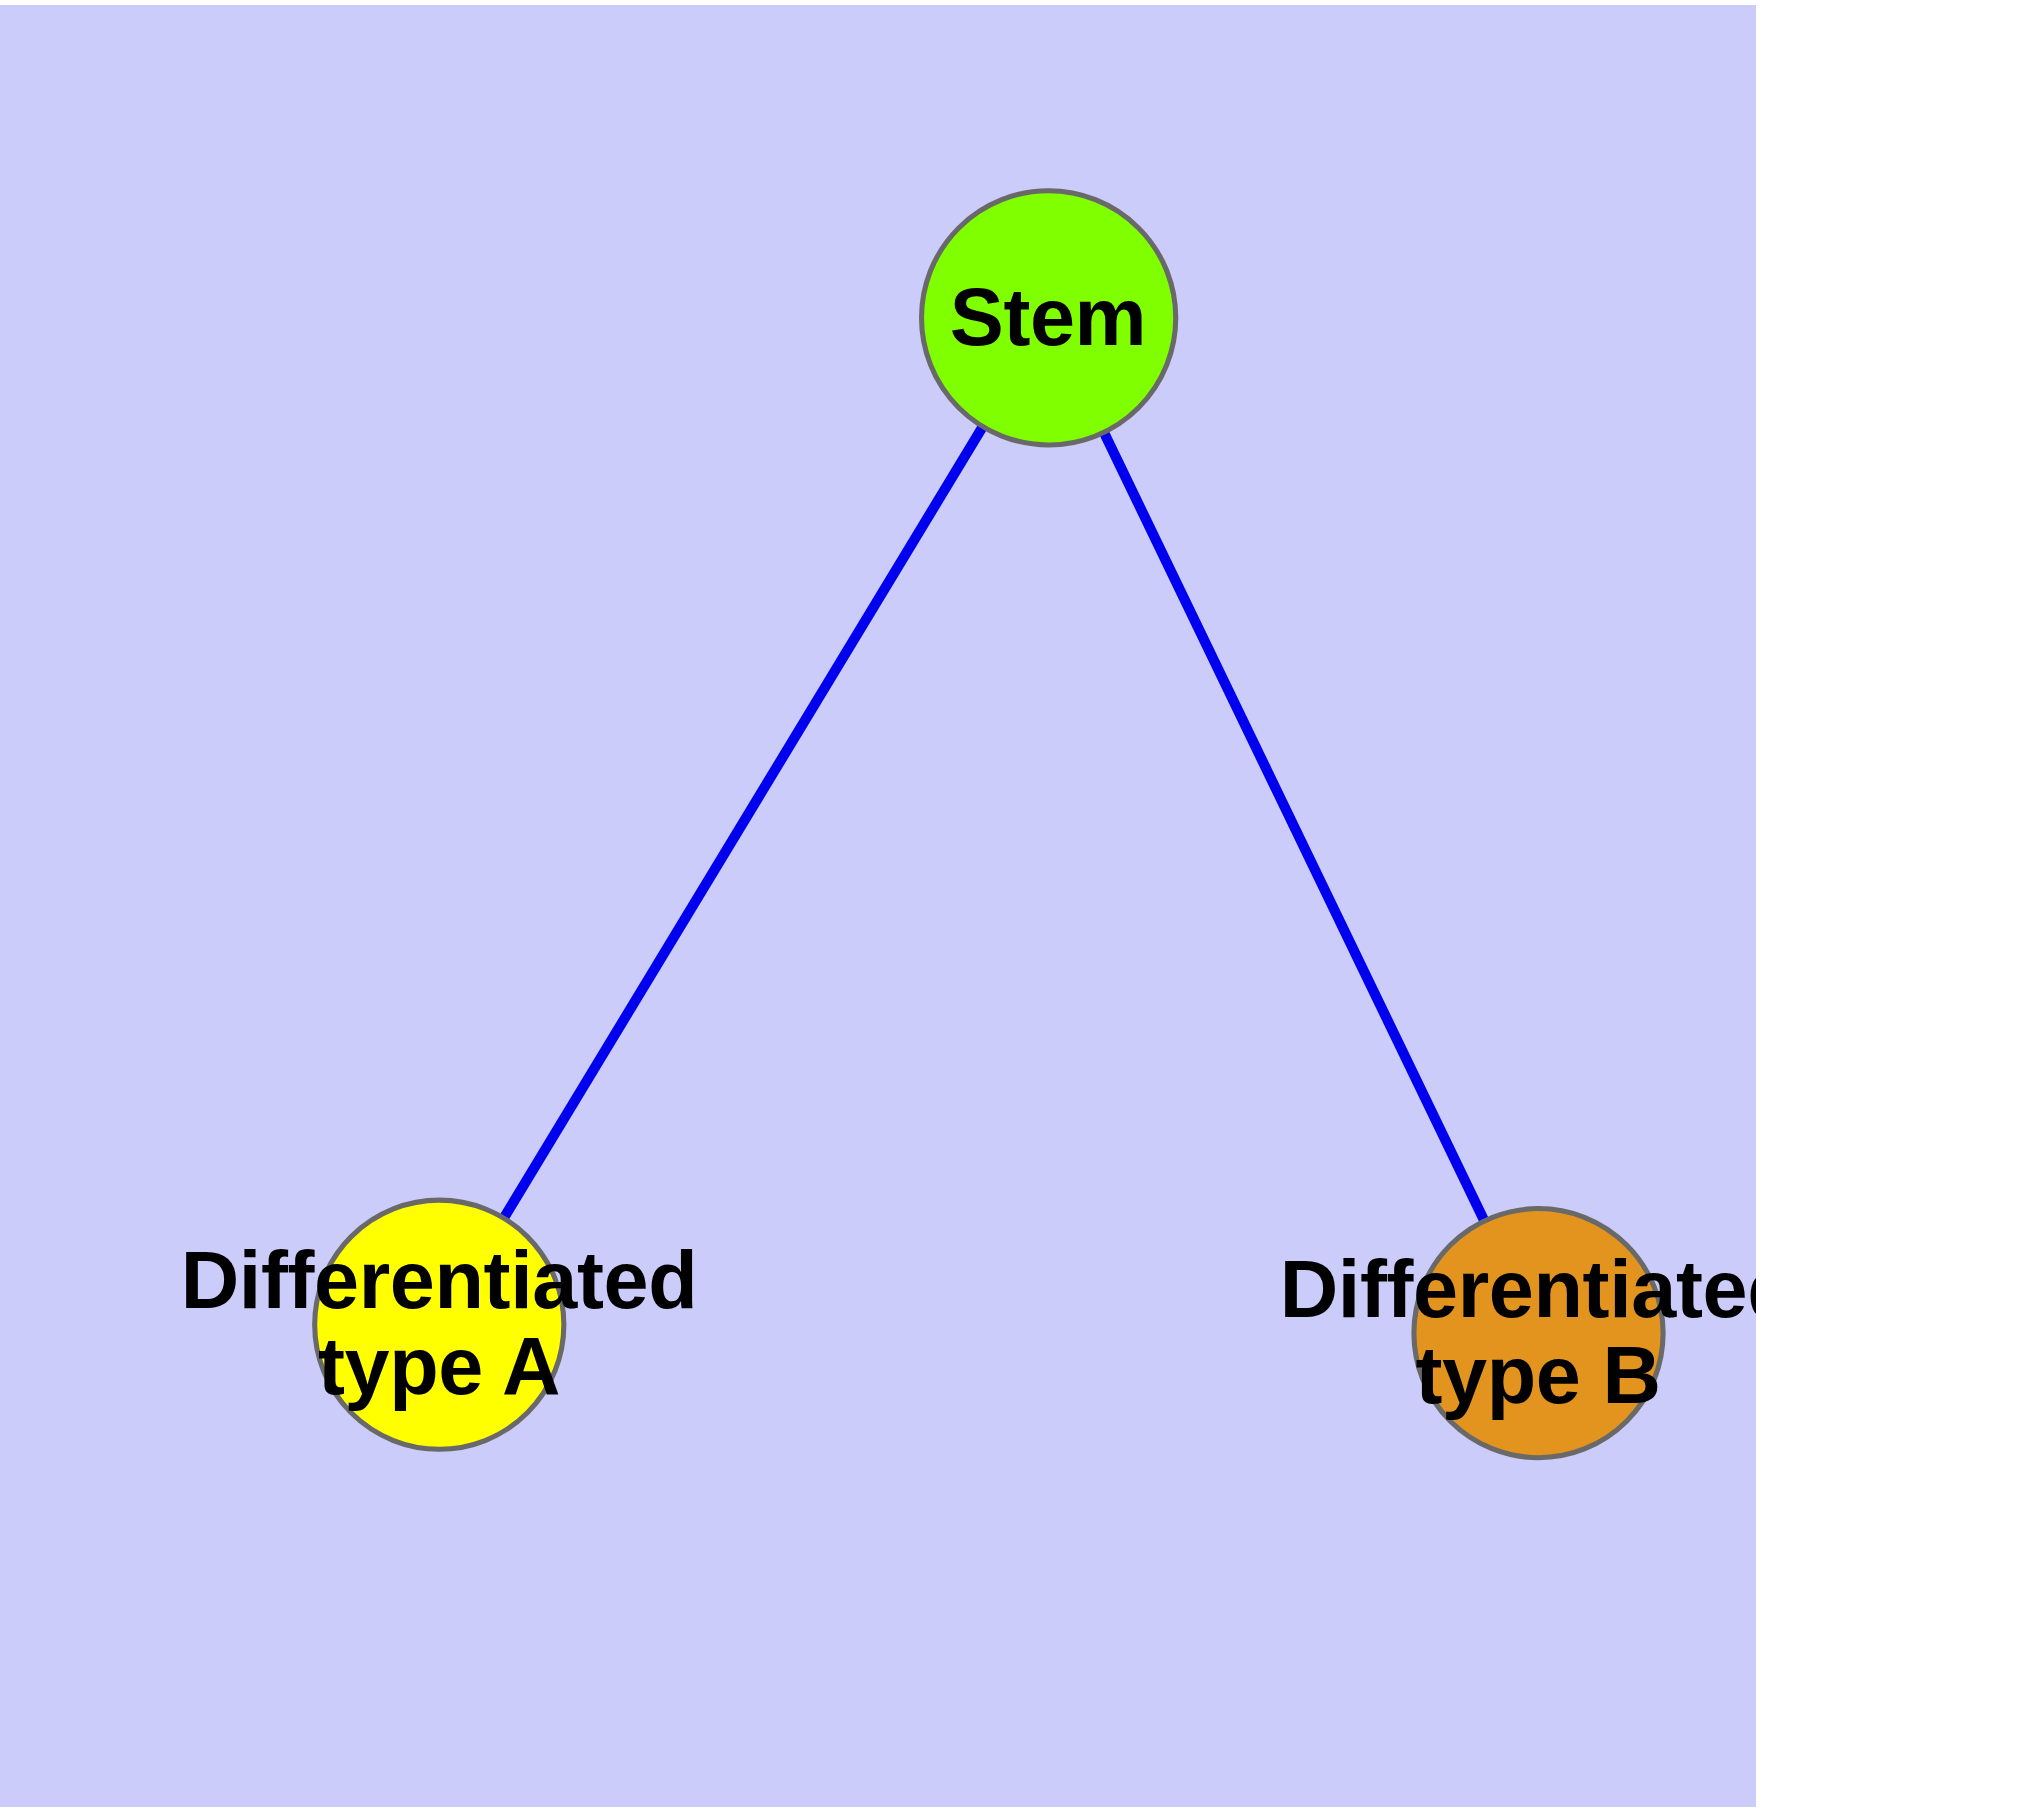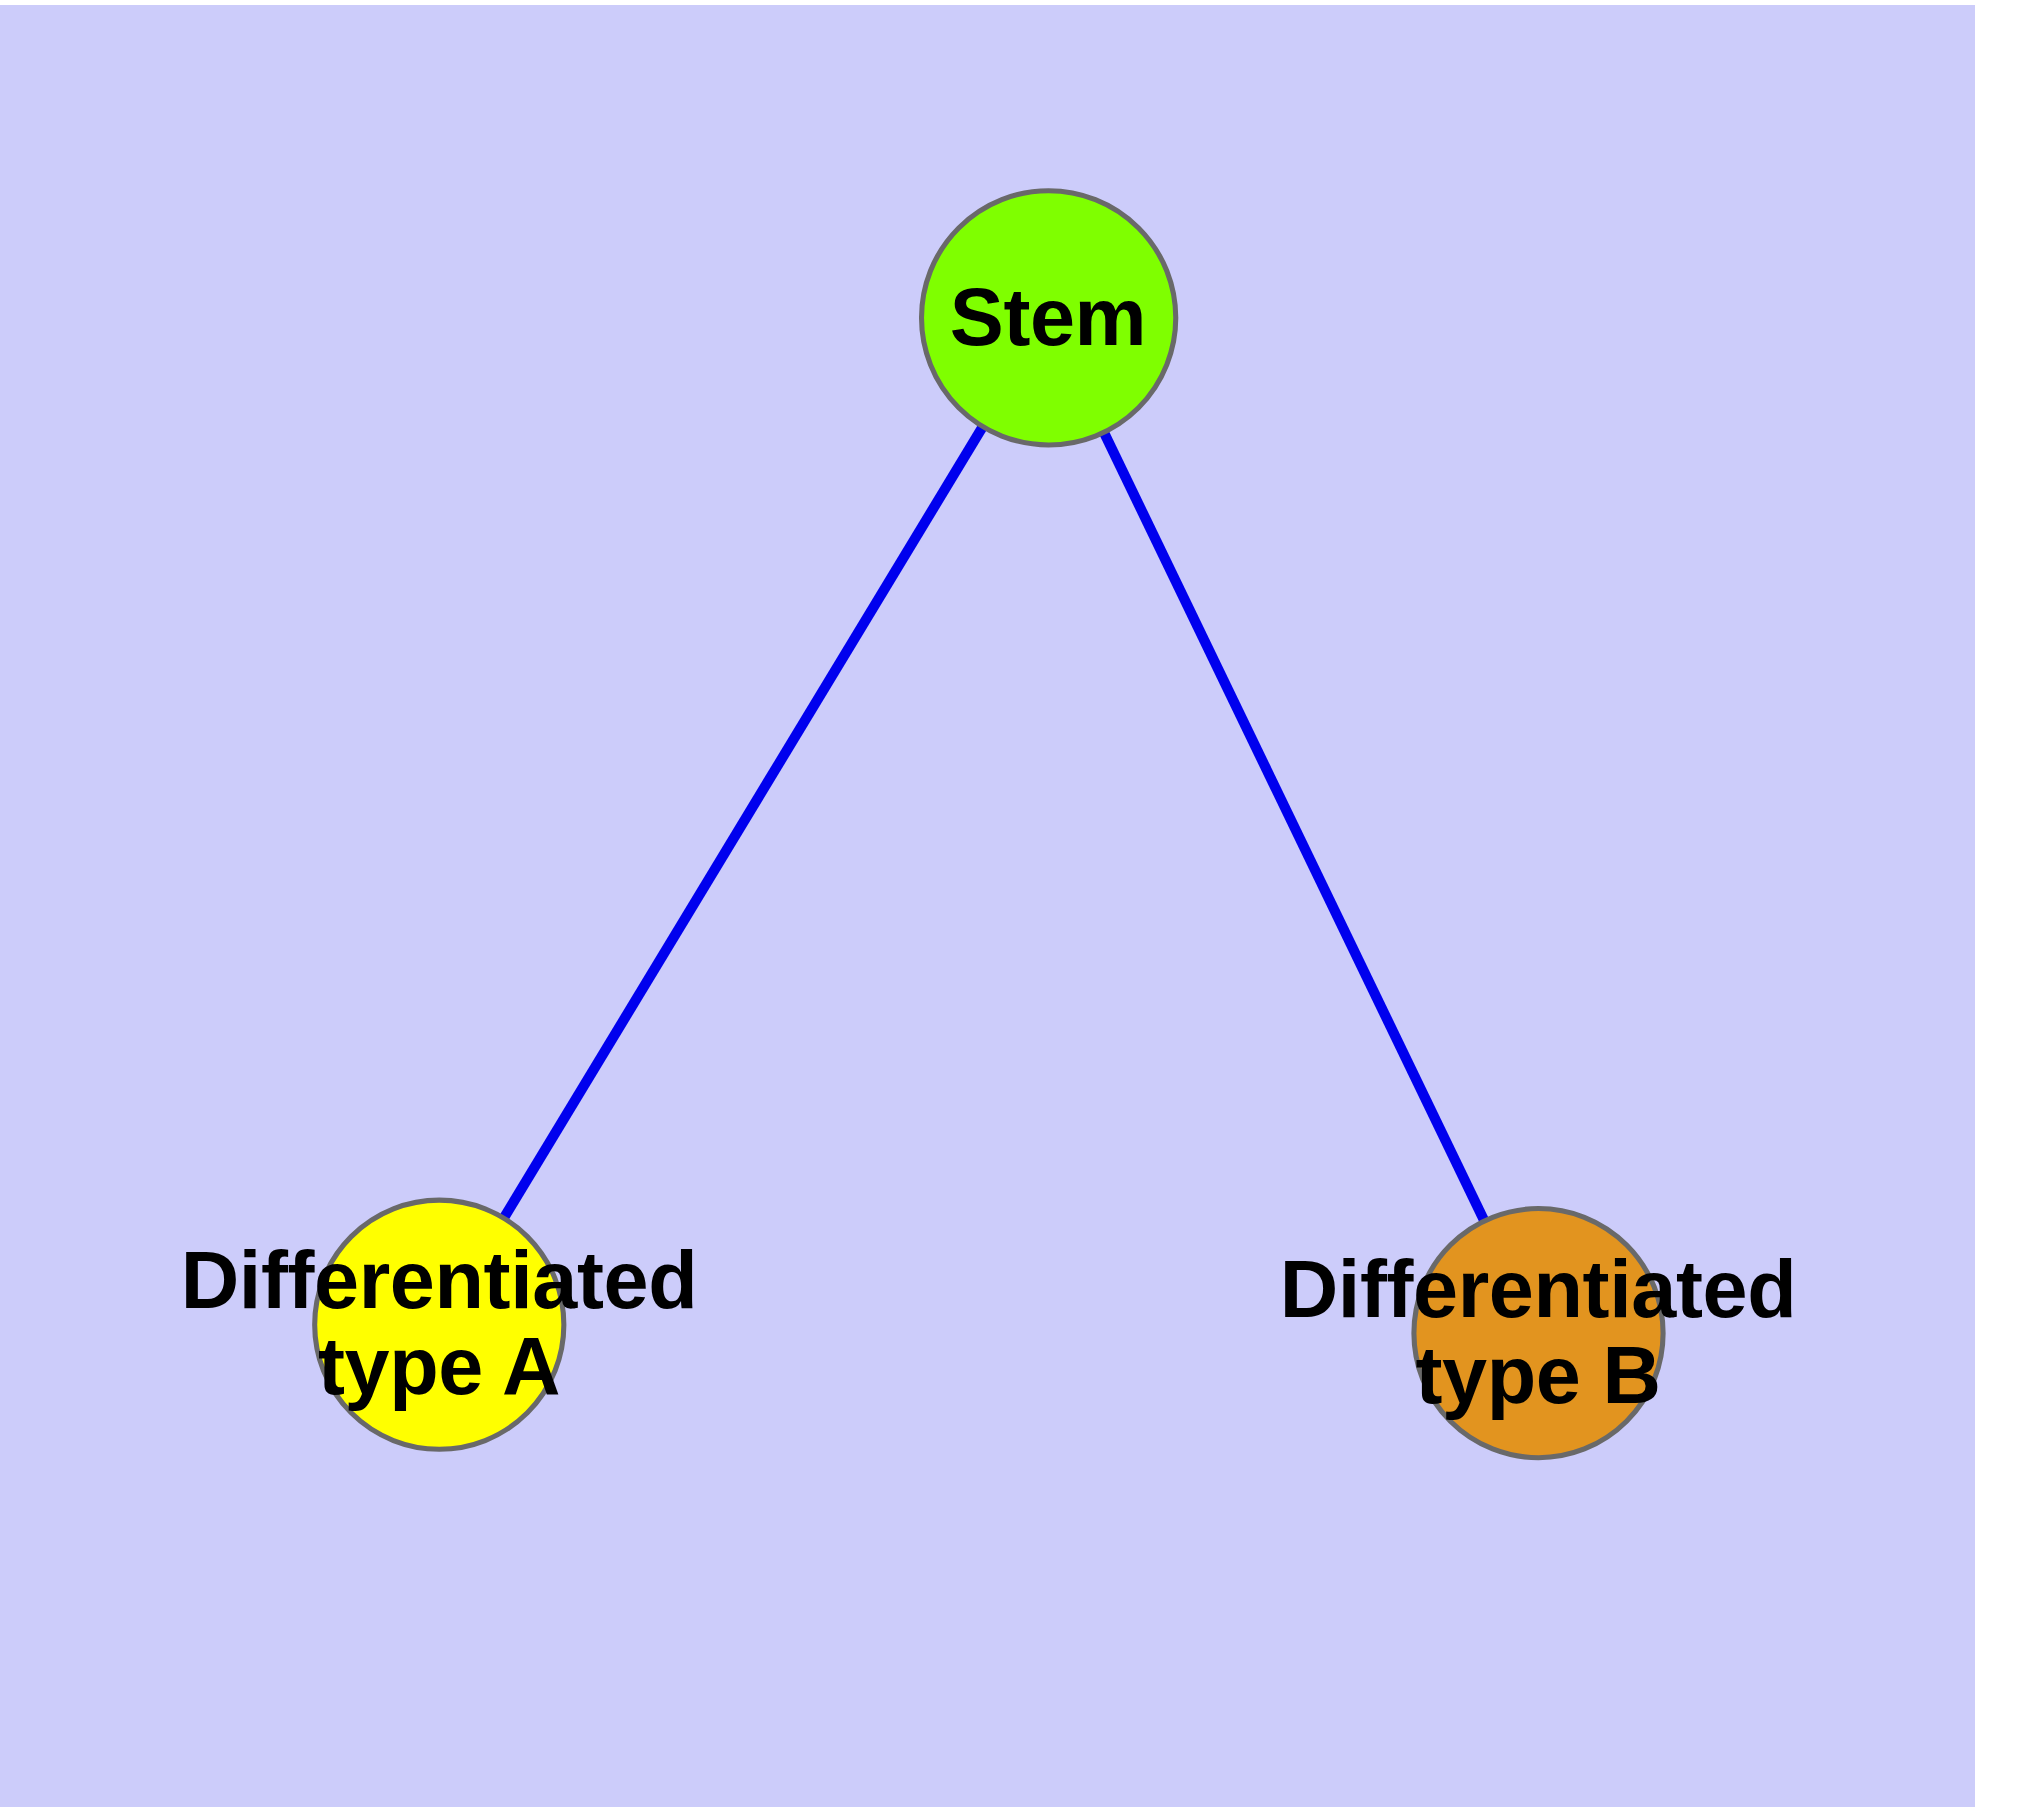--- a/index.html
+++ b/index.html
@@ -3,21 +3,21 @@
 <meta charset="utf-8">
 <title>Cell differentiation graph</title>
 <style>
   html, body {
     margin: 0;
     padding: 0;
     background: #ffffff;
   }
   #canvas {
     position: relative;
-    width: 1975px;
+    width: 1756px;
     height: 1812px;
     overflow: hidden;
     background: #ffffff;
     font-family: "Liberation Sans", "DejaVu Sans", sans-serif;
   }
   
   #plot-area {
     position: absolute;
     left: 0px;
     top: 5.1px;

